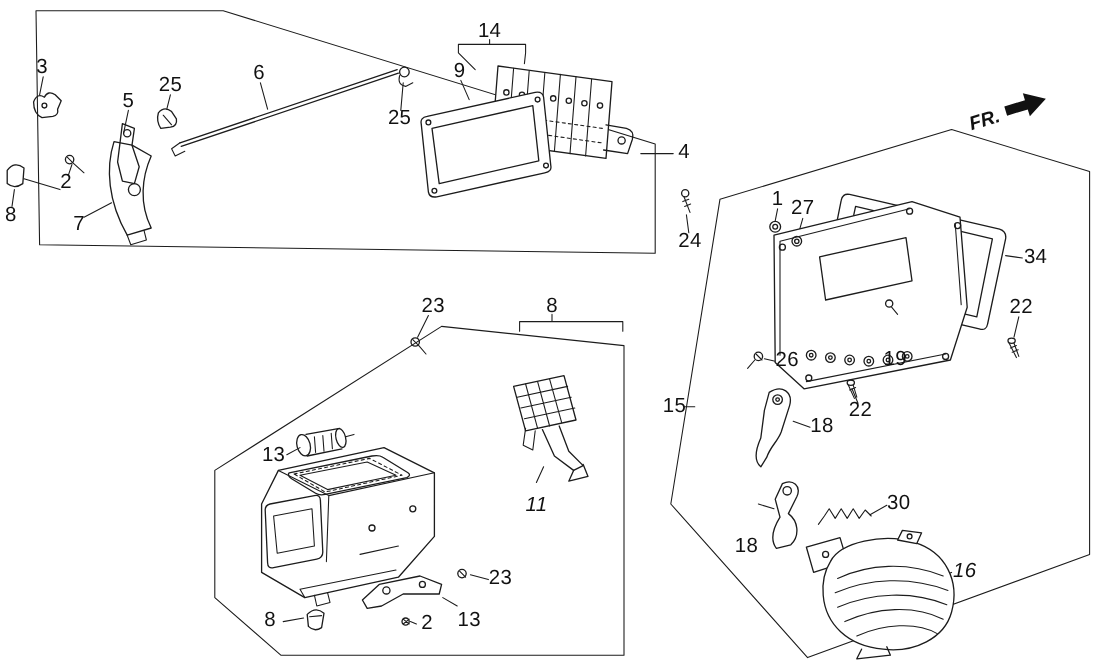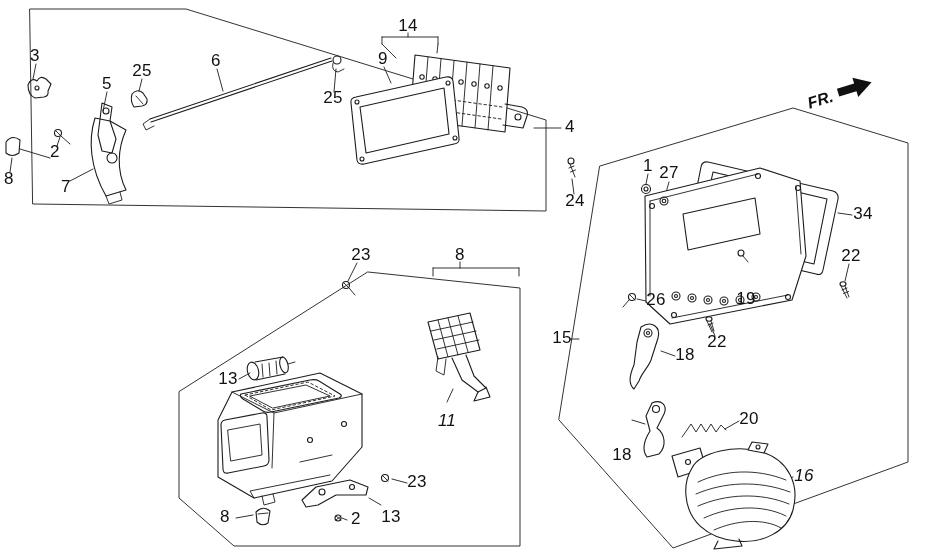--- a/index.html
+++ b/index.html
@@ -236,16 +236,16 @@
       <span class="callout" style="left: 648px; top: 167px;">1</span>
       <span class="callout" style="left: 669px; top: 174px;">27</span>
       <span class="callout" style="left: 863px; top: 215px;">34</span>
       <span class="callout" style="left: 746px; top: 272px; margin-top: 28px;">19</span>
       <span class="callout" style="left: 851px; top: 257px;">22</span>
       <span class="callout" style="left: 656px; top: 301px;">26</span>
       <span class="callout" style="left: 717px; top: 343px;">22</span>
       <span class="callout" style="left: 562px; top: 339px;">15</span>
       <span class="callout" style="left: 685px; top: 356px;">18</span>
       <span class="callout" style="left: 622px; top: 420px; margin-top: 36px;">18</span>
-      <span class="callout" style="left: 749px; top: 420px;">20</span>
+      <span class="callout" style="left: 749px; top: 420px;">30</span>
       <span class="callout" style="left: 804px; top: 477px; font-style: italic;">16</span>
     </div>
 </div>
 
 </body></html>

